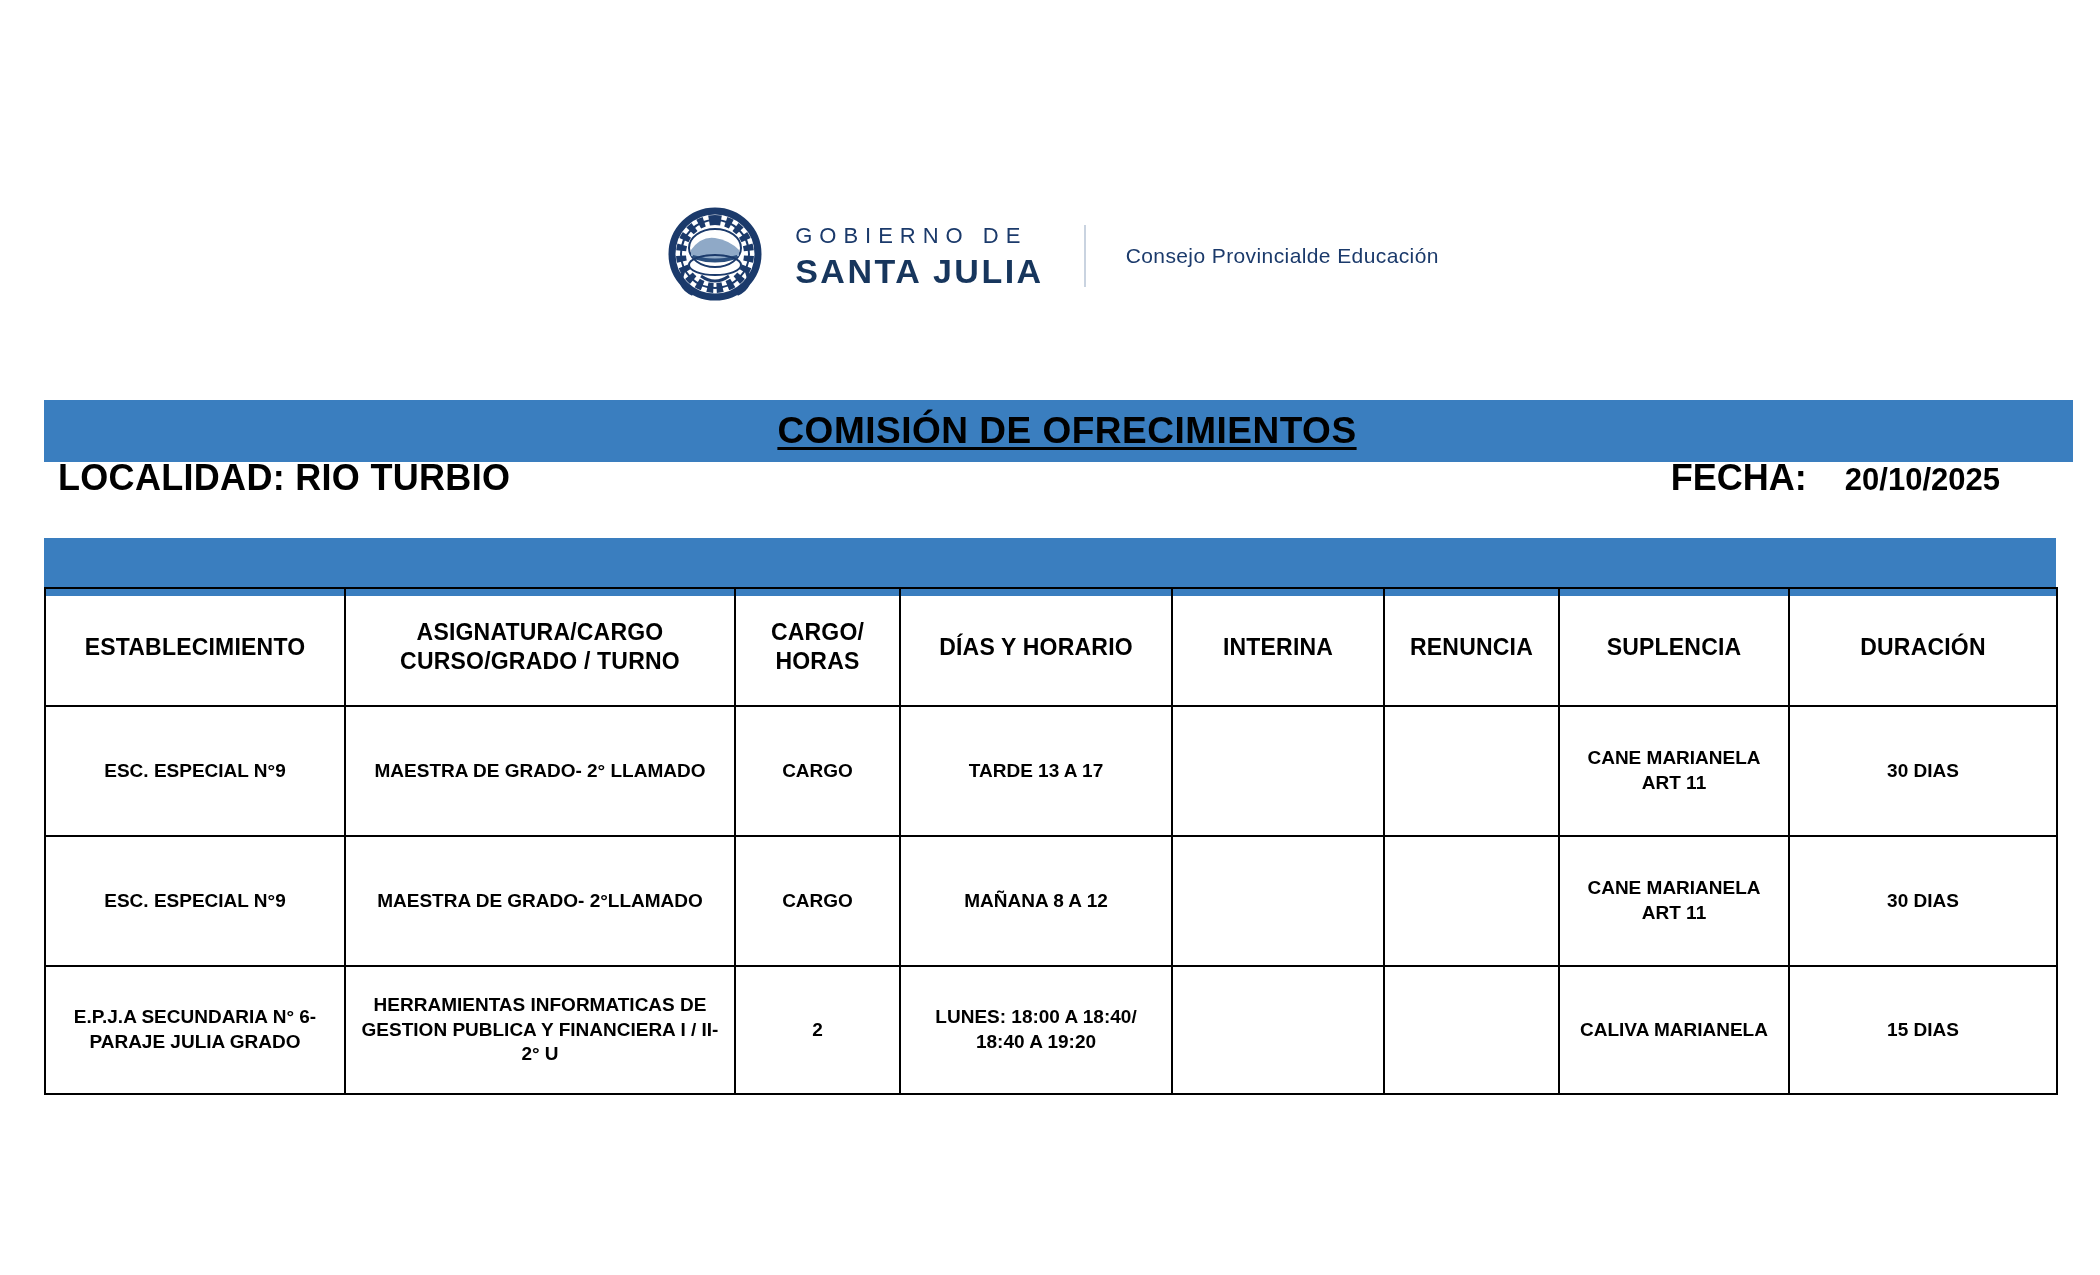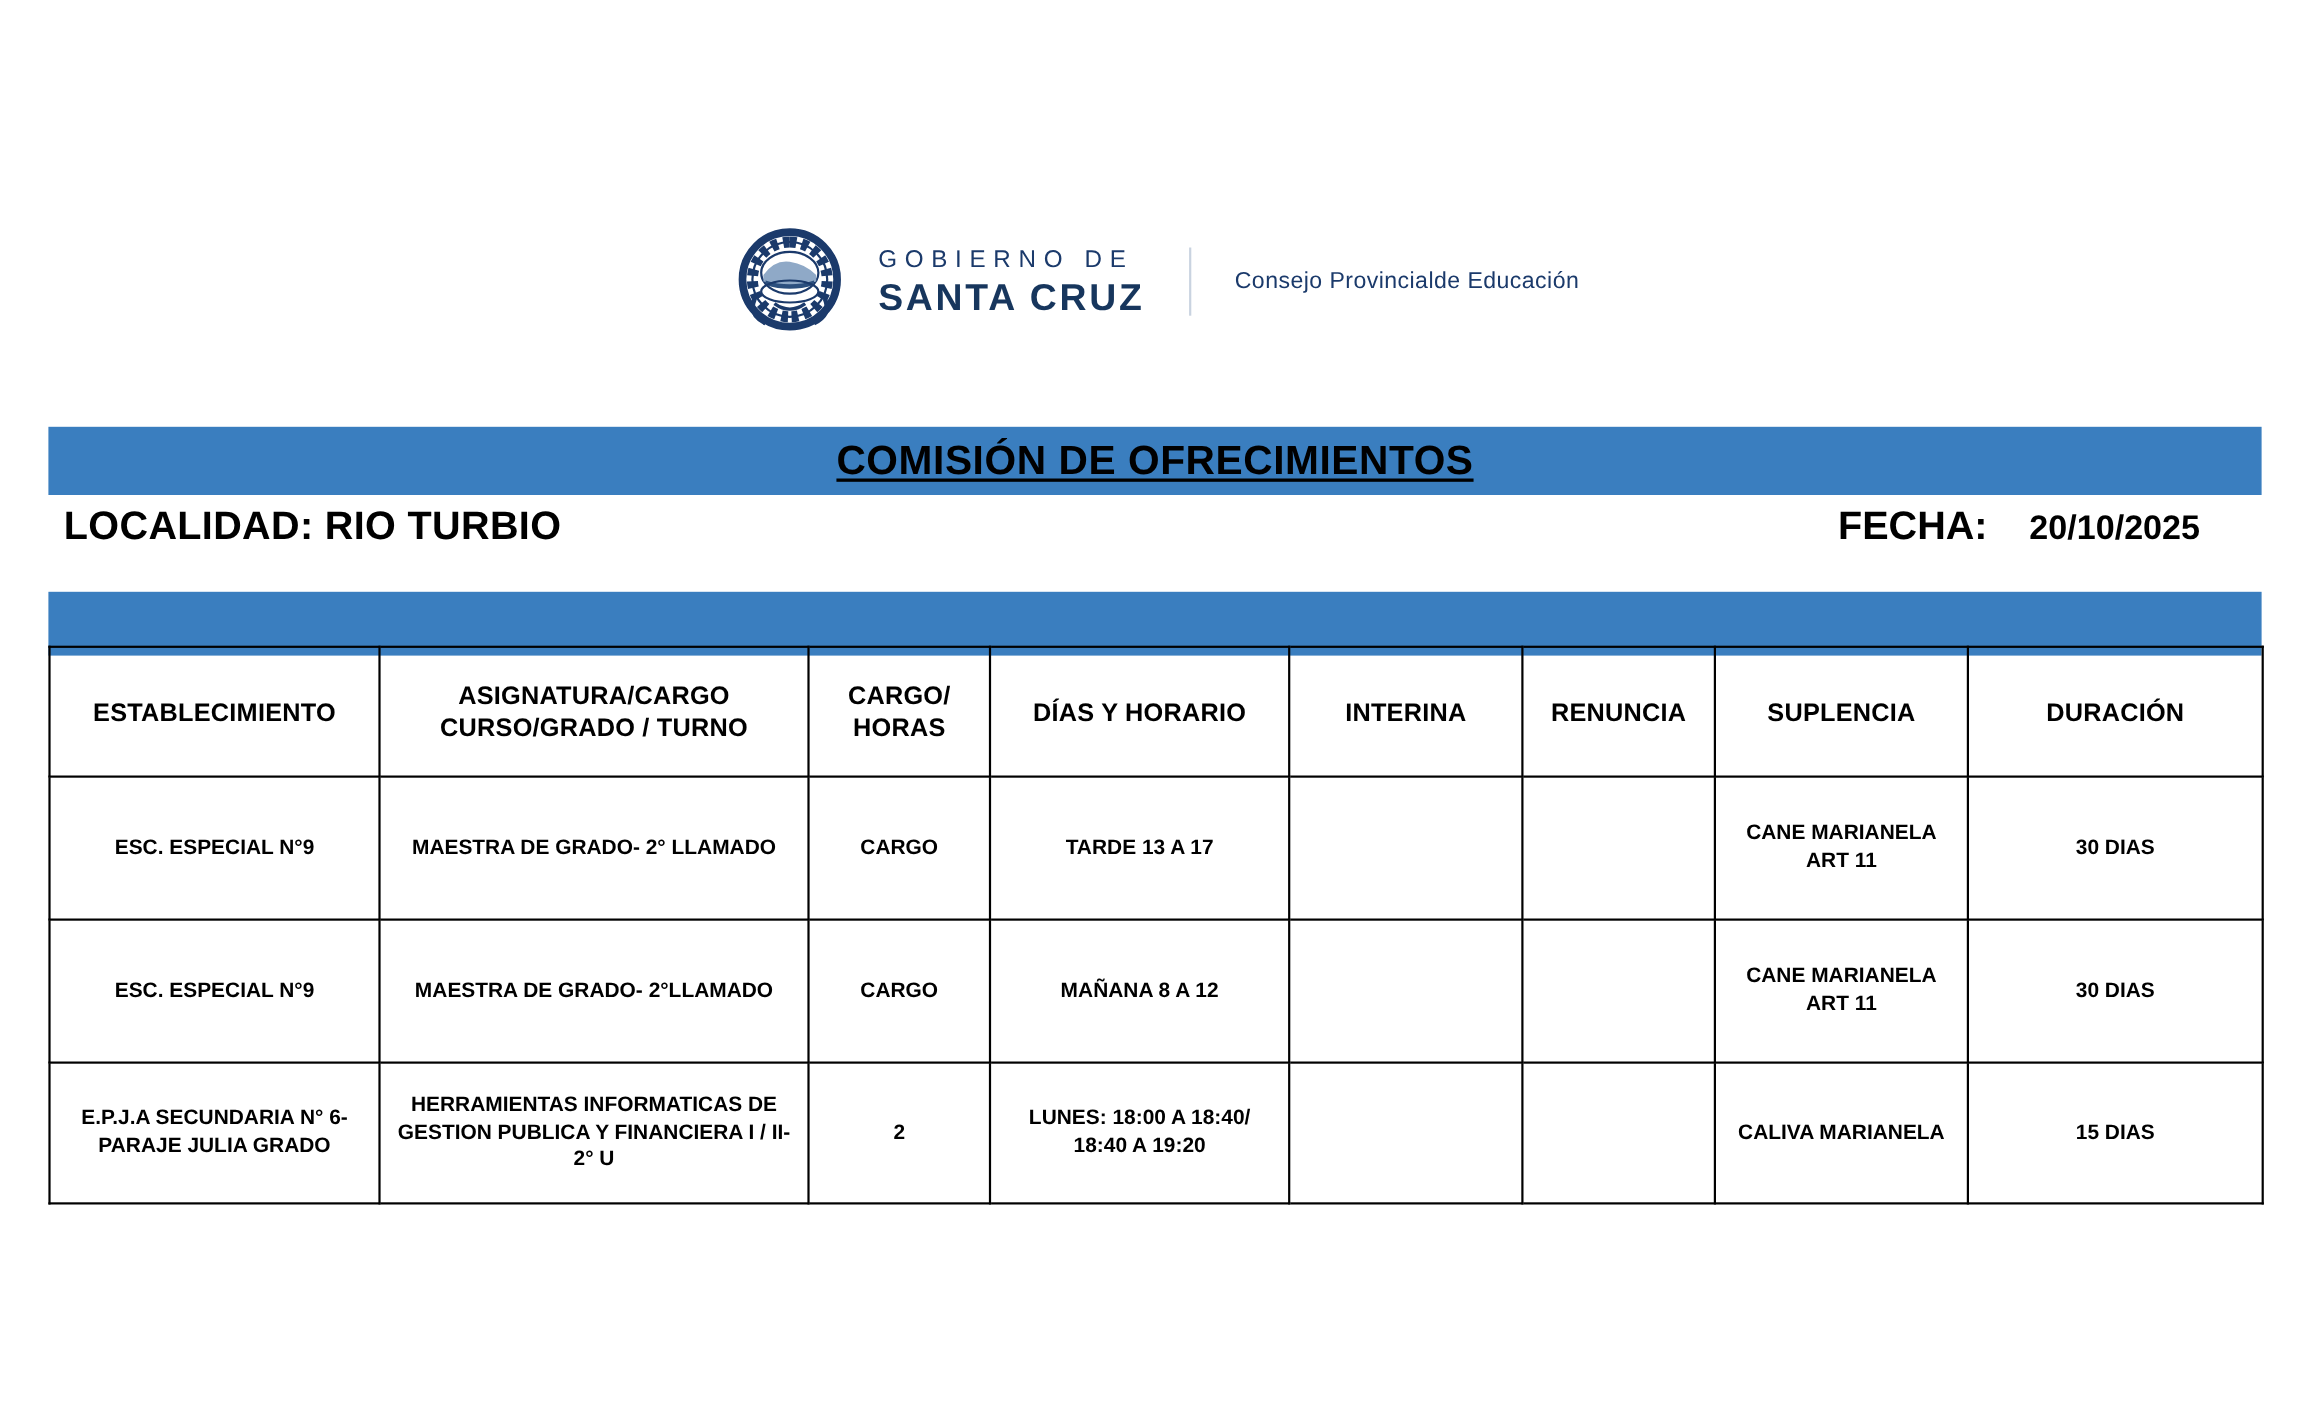--- a/index.html
+++ b/index.html
@@ -77,27 +77,28 @@
     color: #1b3a6b;
     font-size: 21px;
     line-height: 1.35;
     letter-spacing: 0.4px;
   }
 
   
   .title-bar {
     position: absolute;
     left: 44px;
-    top: 388px;
+    top: 400px;
     width: 2012px;
     height: 62px;
     background: #3a7ebf;
     display: flex;
     align-items: center;
     justify-content: center;
+    padding-left: 17px;
   }
   .title-bar .title-text {
     font-size: 37px;
     font-weight: bold;
     color: #000000;
     text-decoration: underline;
     text-underline-offset: 4px;
     letter-spacing: 0.5px;
   }
 
@@ -209,21 +210,21 @@
           <path d="M32 53 q22 7 44 0 l0 4 q-22 7 -44 0 z" fill="#2b4f7e"></path>
           <ellipse cx="54" cy="63" rx="26" ry="10" fill="none" stroke="#1b3a6b" stroke-width="2"></ellipse>
           <path d="M40 74 q14 10 28 0" fill="none" stroke="#1b3a6b" stroke-width="3"></path>
           <path d="M22 70 q-6 14 10 22" fill="none" stroke="#1b3a6b" stroke-width="4"></path>
           <path d="M86 70 q6 14 -10 22" fill="none" stroke="#1b3a6b" stroke-width="4"></path>
         </svg>
       </div>
 
       <div class="gov-text">
         <div class="gov-top">GOBIERNO DE</div>
-        <div class="gov-bottom">SANTA CRUZ</div>
+        <div class="gov-bottom">SANTA JULIA</div>
       </div>
 
       <div class="divider-v"></div>
 
       <div class="cpe-text">
         <div>Consejo Provincial</div>
         <div>de Educación</div>
       </div>
 
     </div>

